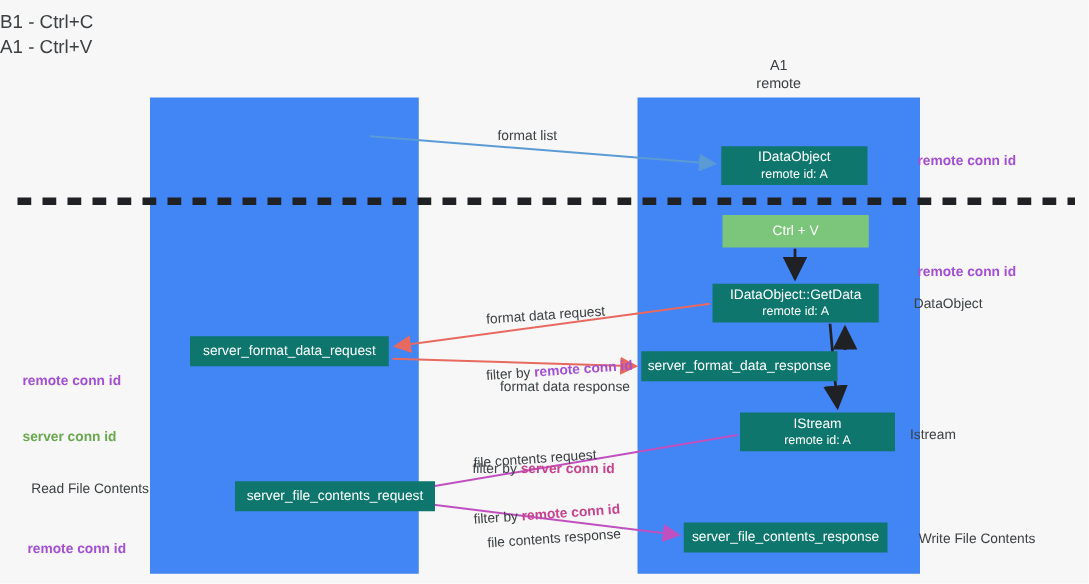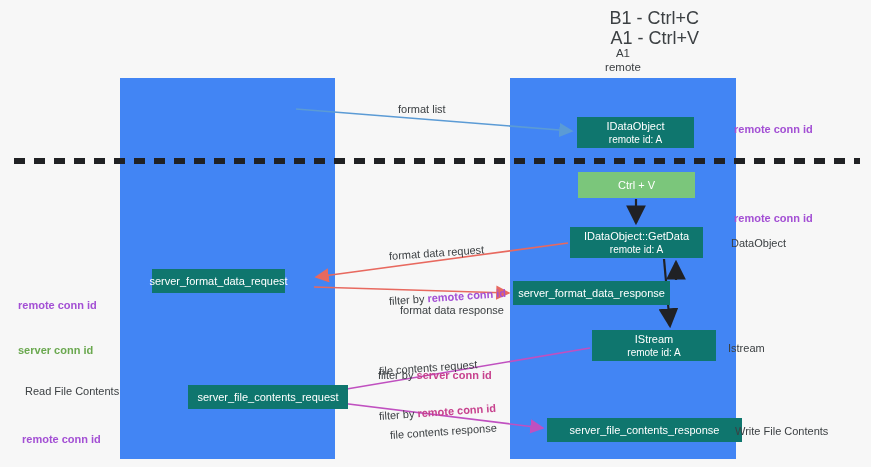--- a/index.html
+++ b/index.html
@@ -23,22 +23,22 @@
     height: 467px;
     pointer-events: none;
   }
 
   
   .title {
     position: absolute;
     left: 0;
     top: 8px;
     width: 699px;
-    text-align: right;
-    font-size: 18px;
+    text-align: left;
+    font-size: 15px;
     color: #3c4043;
     line-height: 20px;
     white-space: pre;
   }
 
   
   .lane-header {
     position: absolute;
     text-align: center;
     font-size: 11.5px;
@@ -76,25 +76,25 @@
   }
   .node.green  { background: #7bc67b; }
   .node.orange { background: #0f766e; }
   .node .n-sub { font-size: 10px; }
 
   
   #node-ctrl-c          { left: 160px; top: 95px;  width: 134px; height: 26px; }
   #node-idataobject     { left: 577px; top: 117px; width: 117px; height: 31px; }
   #node-ctrl-v          { left: 578px; top: 172px; width: 117px; height: 26px; }
   #node-getdata         { left: 570px; top: 227px; width: 133px; height: 31px; }
-  #node-fmt-req         { left: 152px; top: 269px; width: 133px; height: 24px; }
+  #node-fmt-req         { left: 152px; top: 269px; width: 159px; height: 24px; }
   #node-fmt-resp        { left: 513px; top: 281px; width: 157px; height: 24px; }
   #node-istream         { left: 592px; top: 330px; width: 124px; height: 31px; }
   #node-file-req        { left: 152px; top: 385px; width: 160px; height: 24px; margin-left: 36px; }
-  #node-file-resp       { left: 547px; top: 418px; width: 195px; height: 24px; }
+  #node-file-resp       { left: 547px; top: 418px; width: 163px; height: 24px; }
 
   
   .lbl {
     position: absolute;
     font-size: 11px;
     color: #3c4043;
     line-height: 15px;
     white-space: pre;
   }
   .purple { color: #a34fd4; font-weight: bold; }

